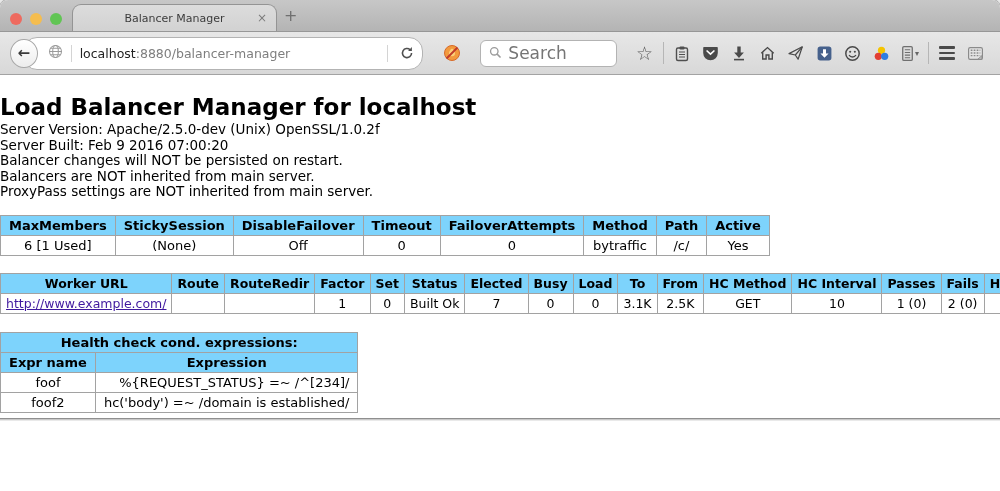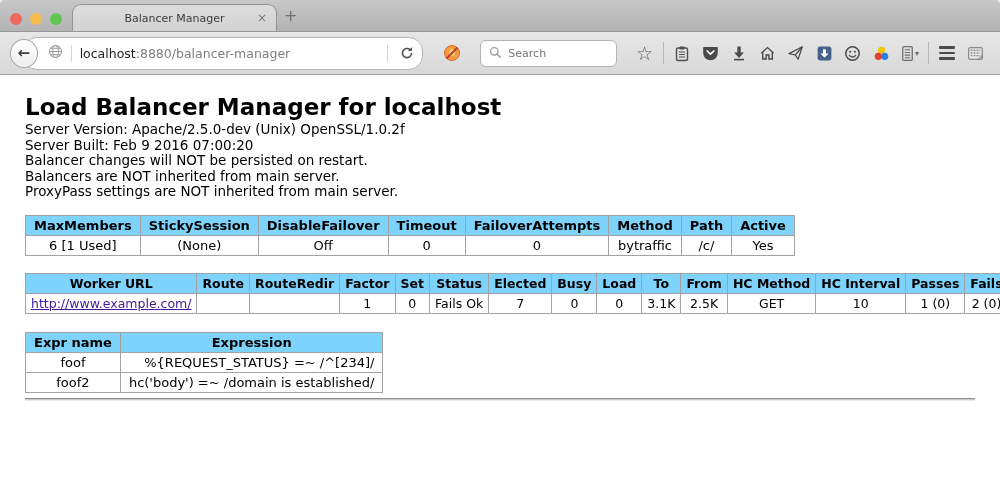--- a/index.html
+++ b/index.html
@@ -20,30 +20,30 @@
   .toolbar { height:43px; background:linear-gradient(#e7e7e7,#d8d8d8); border-bottom:1px solid #a3a3a3; display:flex; align-items:center; padding:0 10px; }
   .back-btn { width:29px; height:29px; border-radius:50%; background:linear-gradient(#ffffff,#ededed); border:1px solid #a8a8a8; z-index:2; display:flex; align-items:center; justify-content:center; font-size:15px; font-weight:bold; color:#3b3b3b; }
   .urlbar { margin-left:-15px; width:420px; height:33px; background:#fff; border:1px solid #b3b3b3; border-radius:14px; display:flex; align-items:center; padding:0 4px 0 24px;justify-content:space-between; }
   .urlbar .vsep { width:1px; height:17px; background:#d4d4d4; margin:0 8px; }
   .url-text { flex:1; font-size:12.5px; white-space:nowrap; overflow:hidden; }
   .url-domain { color:#222; }
   .url-path { color:#7e7e7e; }
   .reload { width:22px; display:flex; justify-content:center; }
   .addon-fire { margin-left:15px; }
   .searchbar { margin-left:14px; width:140px; height:27px; background:#fff; border:1px solid #b3b3b3; border-radius:6px; display:flex; align-items:center; padding:0 8px; }
-  .searchbar input { border:none; outline:none; width:100px; font-size:11px; color:#444; font-family:"DejaVu Sans",sans-serif; background:transparent; }
+  .searchbar input { border:none; outline:none; width:100px; font-size:17px; color:#444; font-family:"DejaVu Sans",sans-serif; background:transparent; }
   .tb-icon { width:30px; display:flex; justify-content:center; align-items:center; }
   .tb-sep { width:1px; height:22px; background:#b6b6b6; margin:0 4px; }
   .star-glyph { font-size:19px; color:#585858; line-height:20px; }
   .caret { font-size:8px; color:#666; margin-left:1px; }
   .hamburger { display:flex; flex-direction:column; gap:3px; }
   .hamburger span { width:16px; height:2.5px; background:#4a4a4a; border-radius:1px; }
 
   
-  .content { padding:0 25px; background:#fff; height:292px; }
+  .content { padding:0 0; background:#fff; height:292px; }
   h1.pgtitle { font-size:23px; font-weight:bold; color:#000; padding-top:19px; letter-spacing:0; }
   .info { margin-top:2px; font-size:13.5px; line-height:15.5px; color:#000; }
   .status-h { margin-top:29px; font-size:15px; font-weight:bold; }
   .status-h a { color:#3f189e; }
   a.plink { color:#3f189e; text-decoration:underline; }
 
   table { border-collapse:collapse; font-size:13px; border:1px solid #8d8d8d; }
   th,td { border:1px solid #a2a2a2; padding:2px 8px; text-align:center; height:20px; white-space:nowrap; }
   th { background:#7dd3fc; font-weight:bold; }
   td { background:#fff; }
@@ -250,38 +250,41 @@
         <th>Fails</th>
         <th>HC uri</th>
 
       </tr>
       <tr>
         <td class="cell-left"><a class="plink" href="#">http://www.example.com/</a></td>
         <td></td>
         <td></td>
         <td>1</td>
         <td>0</td>
-        <td>Fails Ok</td>
+        <td>Built Ok</td>
         <td>7</td>
         <td>0</td>
         <td>0</td>
         <td>3.1K</td>
         <td>2.5K</td>
         <td>GET</td>
         <td>10</td>
         <td>1 (0)</td>
         <td>2 (0)</td>
         <td></td>
 
       </tr>
     </tbody>
       </table>
 
     <table class="t-health">
       <tbody>
+          <tr>
+        <th colspan="2">Health check cond. expressions:</th>
+      </tr>
       <tr>
         <th>Expr name</th>
         <th>Expression</th>
       </tr>
       <tr>
         <td>foof</td>
         <td class="cell-left">%{REQUEST_STATUS} =~ /^[234]/</td>
       </tr>
       <tr>
         <td>foof2</td>

